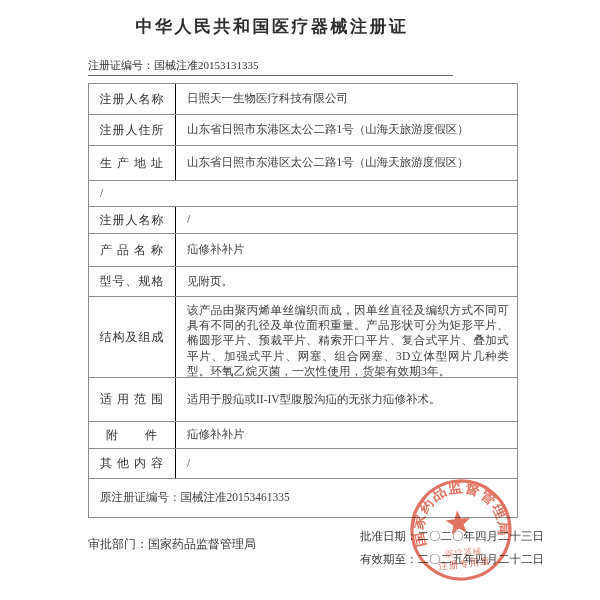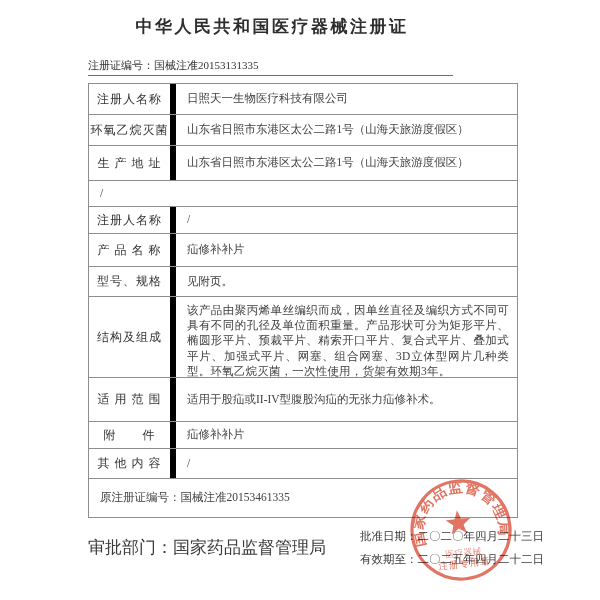--- a/index.html
+++ b/index.html
@@ -16,30 +16,30 @@
     border-bottom:1px solid #6e6e6e;padding-bottom:2px;
     font-size:11px;color:#343434;white-space:nowrap;
   }
   .cert-table{
     position:absolute;left:88px;top:83px;width:430px;
     border:1px solid #8d8d8d;box-sizing:border-box;background:transparent;
   }
   .row{display:flex;border-top:1px solid #8d8d8d;box-sizing:border-box;}
   .row:first-child{border-top:none;}
   .cell-label{
-    flex:0 0 87px;width:87px;border-right:6px solid #000000;box-sizing:border-box;
+    flex:0 0 87px;width:87px;border-right:1px solid #000000;box-sizing:border-box;
     display:flex;align-items:center;justify-content:center;
     font-size:12px;color:#333333;text-align:center;letter-spacing:1px;white-space:nowrap;
   }
   .cell-value{
     flex:1;display:flex;align-items:center;box-sizing:border-box;
     padding:3px 8px 3px 11px;font-size:11.5px;color:#414141;line-height:1.32;
   }
   .cell-value.long{font-size:11.5px;text-align:justify;letter-spacing:0.2px;display:block;padding-top:6px;}
-  .footer-dept{position:absolute;left:88px;top:536px;font-size:17px;color:#3a3a3a;white-space:nowrap;}
+  .footer-dept{position:absolute;left:88px;top:536px;font-size:12px;color:#3a3a3a;white-space:nowrap;}
   .footer-dates{position:absolute;left:360px;top:529px;font-size:11.5px;color:#3a3a3a;}
   .footer-dates .dateline{white-space:nowrap;}
   .footer-dates .dateline + .dateline{margin-top:8px;}
   .seal{
     position:absolute;left:407px;top:476px;width:108px;height:108px;
     transform:rotate(-6deg);mix-blend-mode:multiply;opacity:0.85;pointer-events:none;
   }
 </style>
 </head>
 <body>
@@ -49,21 +49,21 @@
   <div class="title">中华人民共和国医疗器械注册证</div>
 
   <div class="certno"><span>注册证编号：</span><span>国械注准20153131335</span></div>
 
   <div class="cert-table">
     <div class="row" style="height:30px">
       <div class="cell-label">注册人名称</div>
       <div class="cell-value">日照天一生物医疗科技有限公司</div>
     </div>
     <div class="row" style="height:31px">
-      <div class="cell-label">环氧乙烷灭菌</div>
+      <div class="cell-label">注册人住所</div>
       <div class="cell-value">山东省日照市东港区太公二路1号（山海天旅游度假区）</div>
     </div>
     <div class="row" style="height:35px">
       <div class="cell-label">生 产 地 址</div>
       <div class="cell-value">山东省日照市东港区太公二路1号（山海天旅游度假区）</div>
     </div>
     <div class="row" style="height:26px">
       <div class="cell-value">/</div>
     </div>
     <div class="row" style="height:27px">

